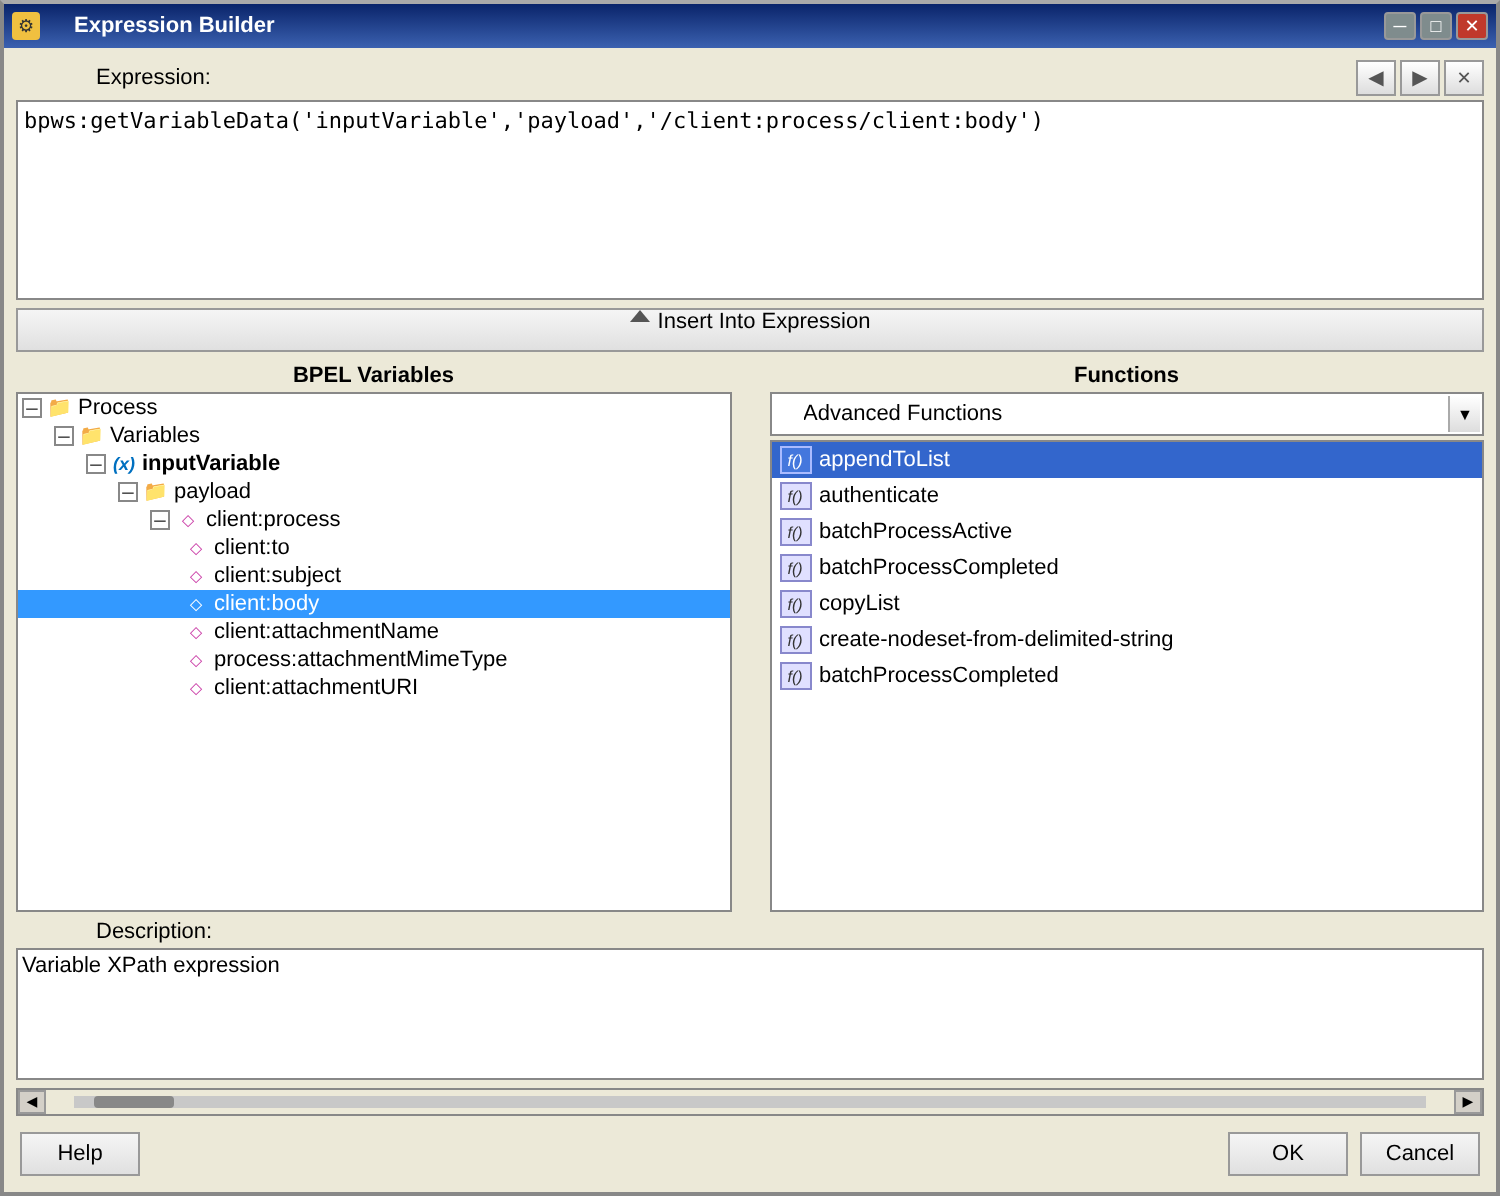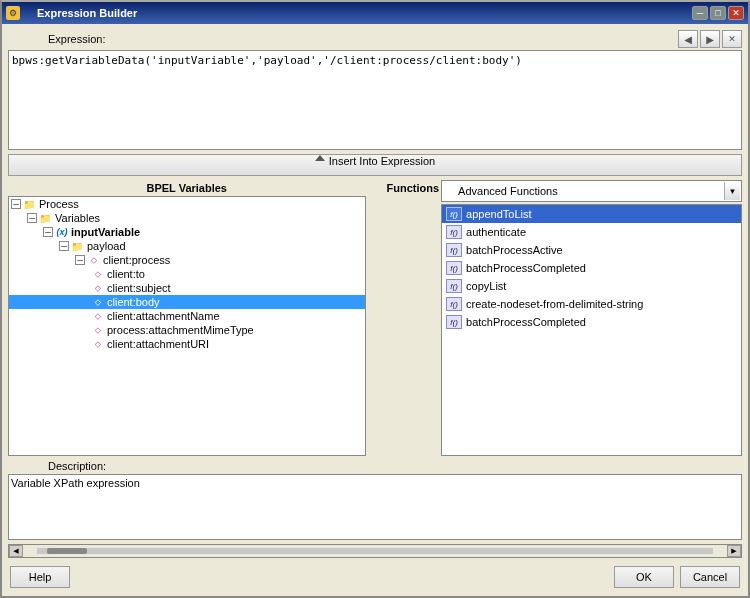--- a/index.html
+++ b/index.html
@@ -150,20 +150,21 @@
     }
     .left-panel {
       flex: 1;
       display: flex;
       flex-direction: column;
       min-width: 0;
     }
     .right-panel {
       flex: 1;
       display: flex;
+      flex-direction: column;
       min-width: 0;
     }
     .panel-title {
       font-size: 11px;
       font-weight: bold;
       text-align: center;
       padding: 2px;
       color: #000;
     }
     .tree-container {

